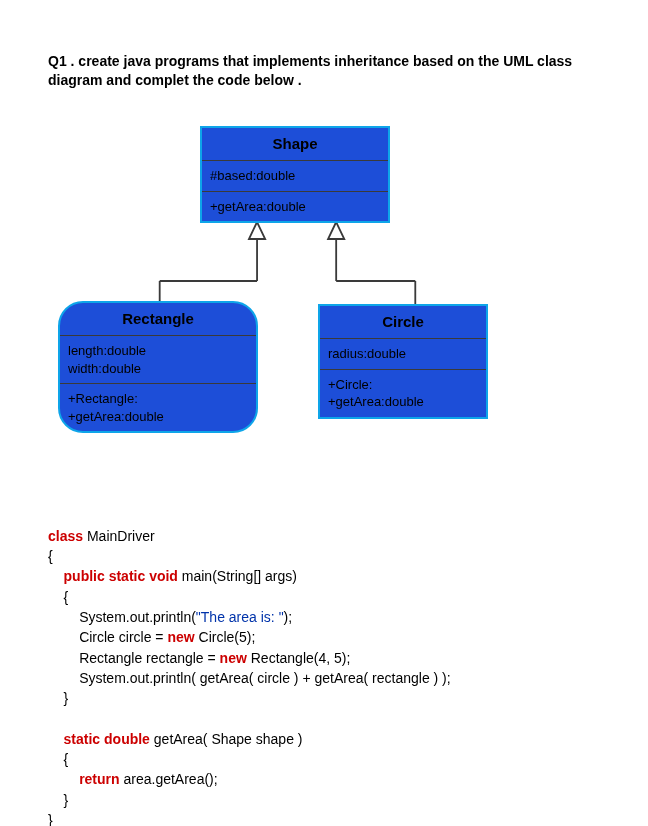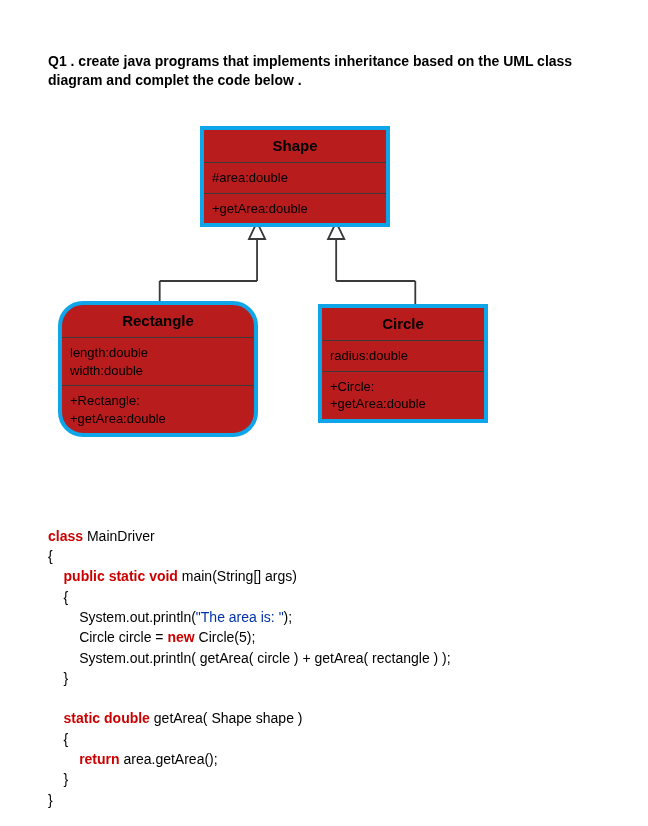--- a/index.html
+++ b/index.html
@@ -22,22 +22,22 @@
   .question .q-prefix { font-weight: bold; }
 
   
   .uml-wrap {
     position: relative;
     height: 340px;
     margin-left: -8px;
   }
   .uml-box {
     position: absolute;
-    border: 4px solid #0ea5e9;
-    background: #b91c1c;
+    border: 2px solid #0ea5e9;
+    background: #1d4ed8;
     font-family: Arial, Helvetica, sans-serif;
     box-sizing: border-box;
   }
   .uml-title {
     text-align: center;
     font-weight: bold;
     font-size: 15px;
     padding: 6px 4px;
   }
   .uml-compart {
@@ -96,21 +96,21 @@
         <line x1="370" y1="155" x2="370" y2="178"></line>
 
         <polygon points="214,96 206,113 222,113" fill="#fff"></polygon>
         <polygon points="292,96 284,113 300,113" fill="#fff"></polygon>
       </g>
     </svg>
 
     <div class="uml-box" style="left:160px; top:0px; width:190px;">
       <div class="uml-title">Shape</div>
       <div class="uml-compart">
-        <div class="uml-line">#area:double</div>
+        <div class="uml-line">#based:double</div>
       </div>
       <div class="uml-compart">
         <div class="uml-line">+getArea:double</div>
       </div>
     </div>
 
     <div class="uml-box" style="left:18px; top:175px; width:200px;border-radius:25px;">
       <div class="uml-title">Rectangle</div>
       <div class="uml-compart">
         <div class="uml-line">length:double</div>
@@ -135,20 +135,21 @@
 
   </div>
 
   <div class="code-area">
 <pre><span class="kw-red">class</span><span> MainDriver</span></pre>
 <pre>{</pre>
 <pre>    <span class="kw-red">public static void</span><span> main(String[] args)</span></pre>
 <pre>    <span>{</span></pre>
 <pre>        <span>System.out.println(</span><span class="str-blue">"The area is: "</span><span>);</span></pre>
 <pre>        <span>Circle circle = </span><span class="kw-red">new</span><span> Circle(5);</span></pre>
+<pre>        <span>Rectangle rectangle = </span><span class="kw-red">new</span><span> Rectangle(4, 5);</span></pre>
 <pre>        <span>System.out.println( getArea( circle ) + getArea( rectangle ) );</span></pre>
 <pre>    <span>}</span></pre>
 <pre> </pre>
 <pre>    <span class="kw-red">static double</span><span> getArea( Shape shape )</span></pre>
 <pre>    <span>{</span></pre>
 <pre>        <span class="kw-red">return</span><span> area.getArea();</span></pre>
 <pre>    <span>}</span></pre>
 <pre>}</pre>
   </div>
 

